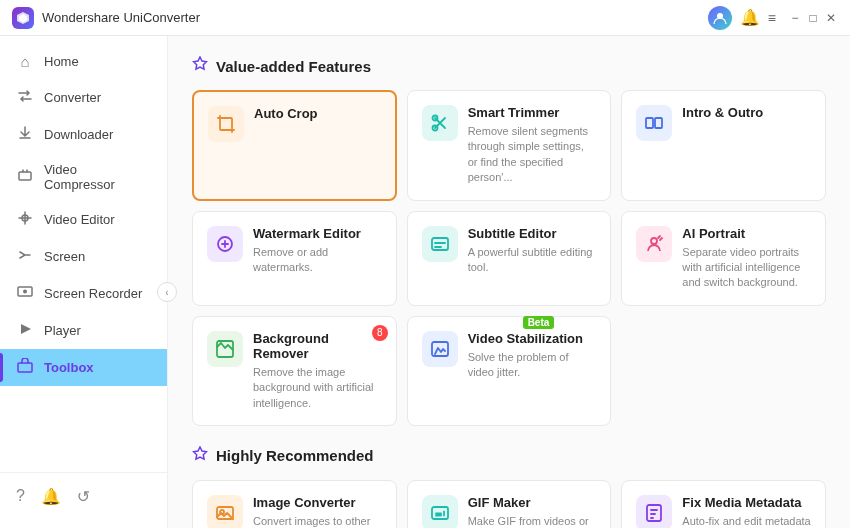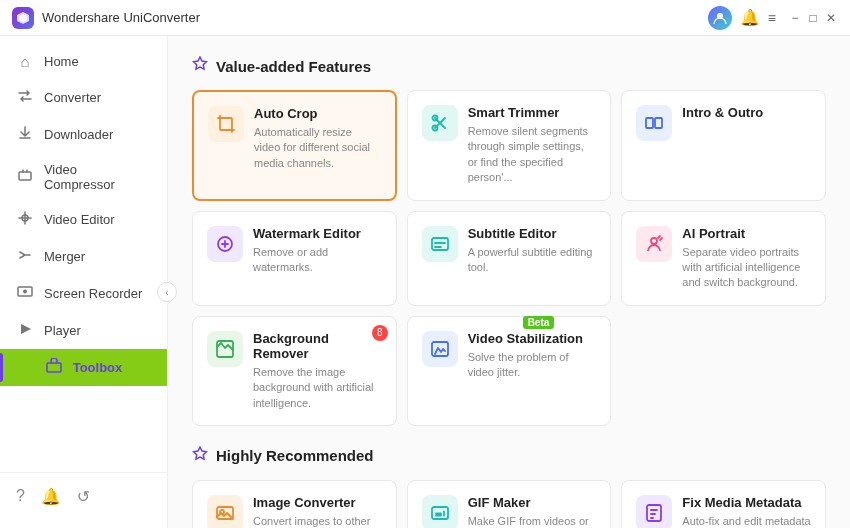--- a/index.html
+++ b/index.html
@@ -54,22 +54,21 @@
       flex-shrink: 0;
     }
     .sidebar-item {
       display: flex;
       align-items: center;
       padding: 9px 16px;
       cursor: pointer;
       position: relative;
     }
     .sidebar-item.active {
-      background: #84cc16;
-      justify-content: center;
+      background: #7dd3fc;
     }
     .sidebar-item.active::left {
       content: '';
     }
     .sidebar-item.active .sidebar-label { color: #6B3DE8; font-weight: 600; }
     .sidebar-item.active .sidebar-icon { color: #6B3DE8; }
     .active-bar {
       position: absolute;
       left: 0; top: 4px; bottom: 4px;
       width: 3px;
@@ -252,21 +251,21 @@
           </svg>
       </span>
       <span class="sidebar-label">Video Editor</span>
     </div>
     <div class="sidebar-item">
       <span class="sidebar-icon">
         <svg width="16" height="16" viewBox="0 0 16 16" fill="none" stroke="#777" stroke-width="1.5">
             <path d="M3 5l5 3-5 3M8 8h5" stroke-linecap="round"></path>
           </svg>
       </span>
-      <span class="sidebar-label">Merger</span>
+      <span class="sidebar-label">Screen</span>
     </div>
     <div class="sidebar-item">
       <span class="sidebar-icon">
         <svg width="16" height="16" viewBox="0 0 16 16" fill="none" stroke="#777" stroke-width="1.5">
             <rect x="1" y="3" width="14" height="9" rx="1"></rect>
             <circle cx="8" cy="7.5" r="2" fill="#777" stroke="none"></circle>
           </svg>
       </span>
       <span class="sidebar-label">Screen Recorder</span>
     </div>
@@ -313,21 +312,20 @@
 
       <div class="feature-card selected">
         <div class="feature-card-icon orange">
           <svg width="20" height="20" viewBox="0 0 20 20" fill="none" stroke="#E88C30" stroke-width="1.8">
               <rect x="4" y="4" width="12" height="12" rx="1"></rect>
               <path d="M2 4h2M4 2v2M18 16h-2M16 18v-2" stroke-linecap="round"></path>
             </svg>
         </div>
         <div class="feature-card-info">
           <div class="feature-card-title">Auto Crop</div>
-          <div class="feature-card-desc">Automatically resize video for different social media channels.</div>
         </div>
       </div>
 
       <div class="feature-card">
         <div class="feature-card-icon teal">
           <svg width="20" height="20" viewBox="0 0 20 20" fill="none" stroke="#1ABCAD" stroke-width="1.8">
               <path d="M5 5l10 10M5 15l10-10" stroke-linecap="round"></path>
               <circle cx="5" cy="5" r="2.5"></circle>
               <circle cx="5" cy="15" r="2.5"></circle>
             </svg>

